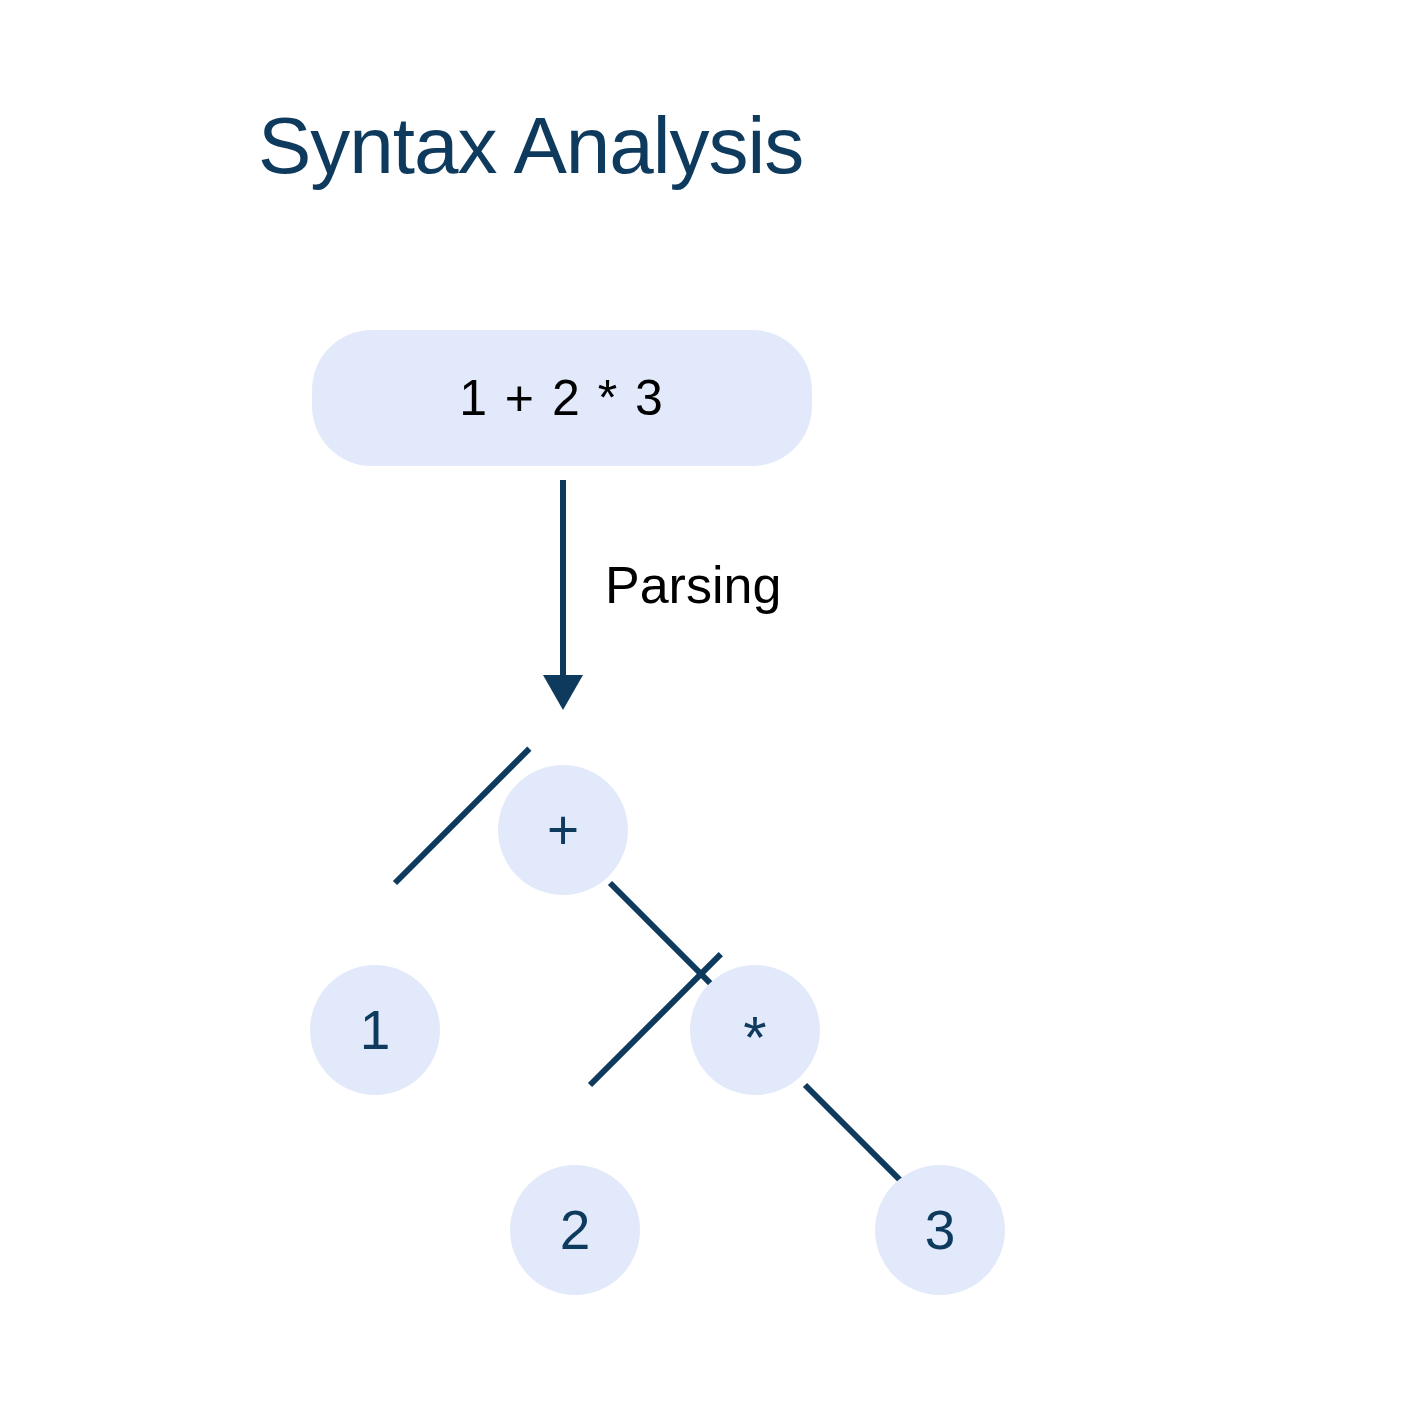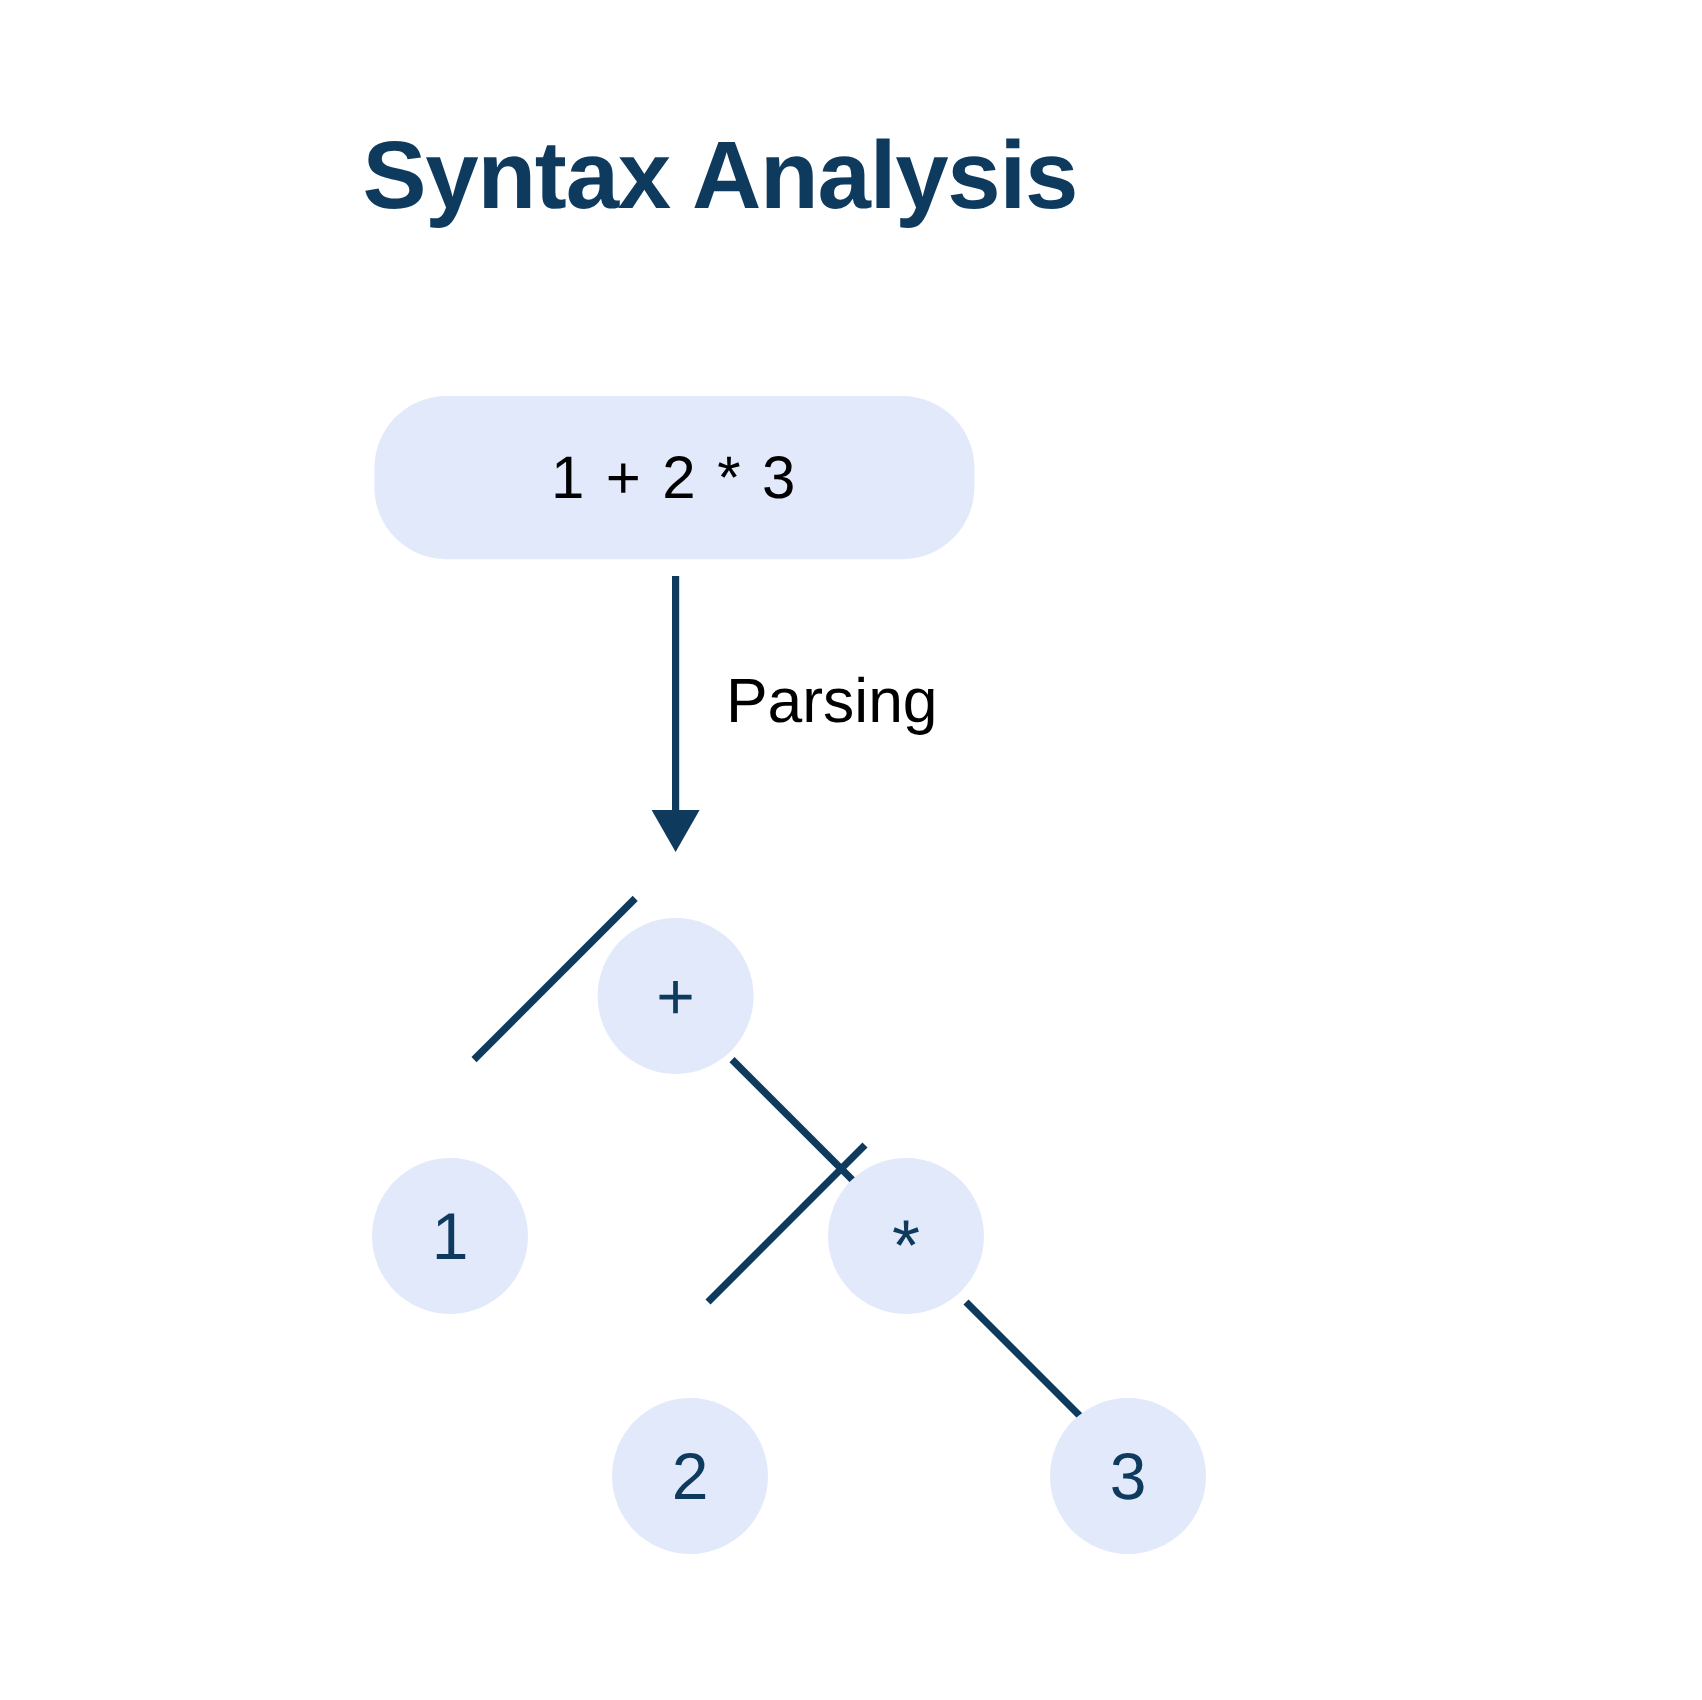--- a/index.html
+++ b/index.html
@@ -12,24 +12,23 @@
       height: 1417px;
       background: #ffffff;
       font-family: -apple-system, BlinkMacSystemFont, 'Segoe UI', Helvetica, Arial, sans-serif;
       position: relative;
     }
     .title {
       position: absolute;
       top: 100px;
       left: 258px;
       font-size: 80px;
-      font-weight: 700;
+      font-weight: 400;
       color: #0e3a5e;
       letter-spacing: -1px;
-      margin-left: 44px;
     }
     .expression-pill {
       position: absolute;
       top: 330px;
       left: 312px;
       width: 500px;
       height: 136px;
       background: #e2e9fa;
       border-radius: 60px;
       display: flex;

